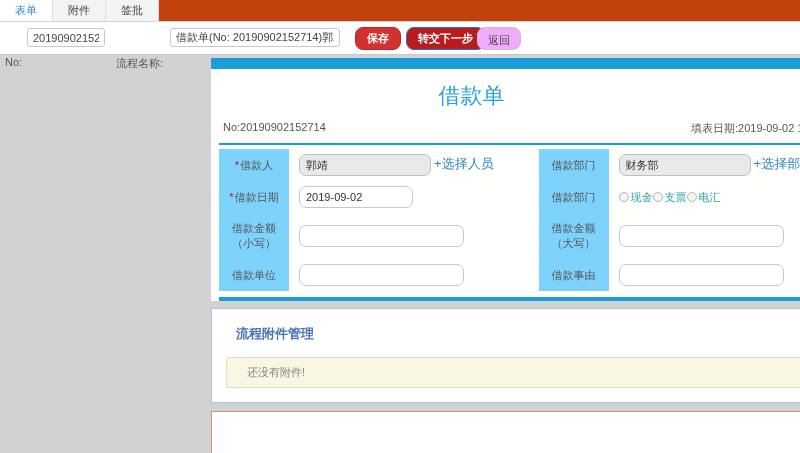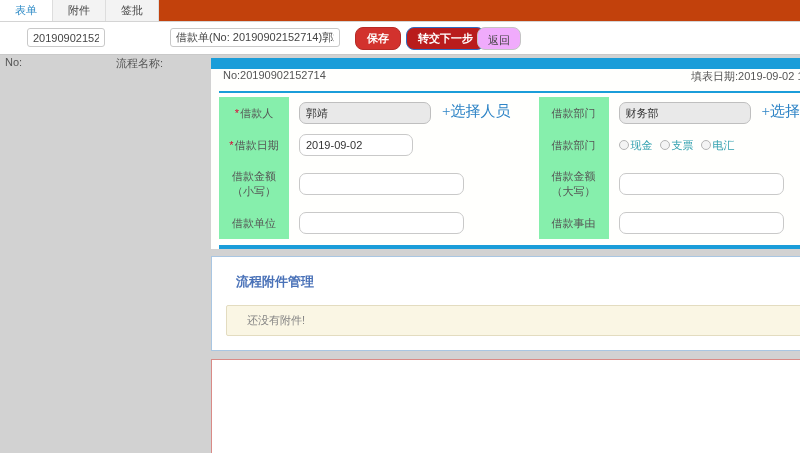--- a/index.html
+++ b/index.html
@@ -36,32 +36,32 @@
   .form-card { background:#fffffd; padding:0 8px; }
   .form-title { width:505px; text-align:center; color:#29a3dc; font-size:22px;
                 padding:12px 0 10px; }
   .meta { position:relative; height:16px; font-size:11px; color:#555; margin-bottom:6px; }
   .meta-no { position:absolute; left:4px; }
   .meta-date { position:absolute; left:472px; white-space:nowrap; }
   .hr-thin { height:2px; background:#1b9dd9; }
   .hr-thick { height:4px; background:#1b9dd9; }
 
   table.form-table { border-collapse:collapse; width:100%; margin:4px 0 6px; }
-  td.lbl { width:70px; background:#86efac; text-align:center; font-size:11px;
+  td.lbl { width:70px; background:#7dd3fc; text-align:center; font-size:11px;
            color:#555; padding:4px 4px; }
   td.inp { padding-left:10px; font-size:11px; }
   tr.r1, tr.r2, tr.r4 { height:32px; }
   tr.r3 { height:46px; }
   .req { color:#d03; margin-right:1px; }
   .ipt { height:22px; border:1px solid #c9c9c9; border-radius:7px; font-size:11px;
          padding:0 6px; color:#333; font-family:"Liberation Sans",sans-serif; vertical-align:middle; }
   .ipt[readonly] { background:#e9e9e9; border-color:#bfbfbf; }
   .w130 { width:132px; } .w125 { width:114px; } .w165 { width:165px; }
-  .lnk { color:#2e84c6; font-size:15px; margin-left:8px; text-decoration:none;font-family:Liberation Serif, serif; }
-  .radios { display:inline-flex; align-items:center; gap:7px; }
+  .lnk { color:#2e84c6; font-size:13px; text-decoration:none; }
+  .radios { display:inline-flex; align-items:center; }
   .radio-opt { display:inline-flex; align-items:center; gap:2px; color:#2e9fae;
                font-size:11px; cursor:pointer; }
   .rdot { width:10px; height:10px; border-radius:50%; border:1px solid #b5b5b5;
           background:#f4f4f4; display:inline-block; }
 
   
   .attach-card { margin-top:7px; background:#fff; border:1px solid #a9c6e2;
                  padding:10px 14px 14px; }
   .attach-head { color:#4a72b8; font-size:13px; font-weight:bold; margin:6px 0 14px 10px; }
   .alert { background:#faf6e4; border:1px solid #e3dcc0; border-radius:2px;
@@ -90,20 +90,21 @@
   <input class="txt pname-input" value="借款单(No: 20190902152714)郭靖" style="">
   <button class="btn btn-save">保存</button>
   <button class="btn btn-next">转交下一步</button>
   <button class="btn btn-back">返回</button>
 </div>
 
 <div class="panel">
   <div class="blue-top"></div>
 
   <div class="form-card">
+    <div class="form-title">借款单</div>
 
     <div class="meta">
       <span class="meta-no">No:20190902152714</span>
       <span class="meta-date">填表日期:2019-09-02 15:27:1</span>
     </div>
 
     <div class="hr-thin"></div>
 
     <table class="form-table">
       <tbody>

